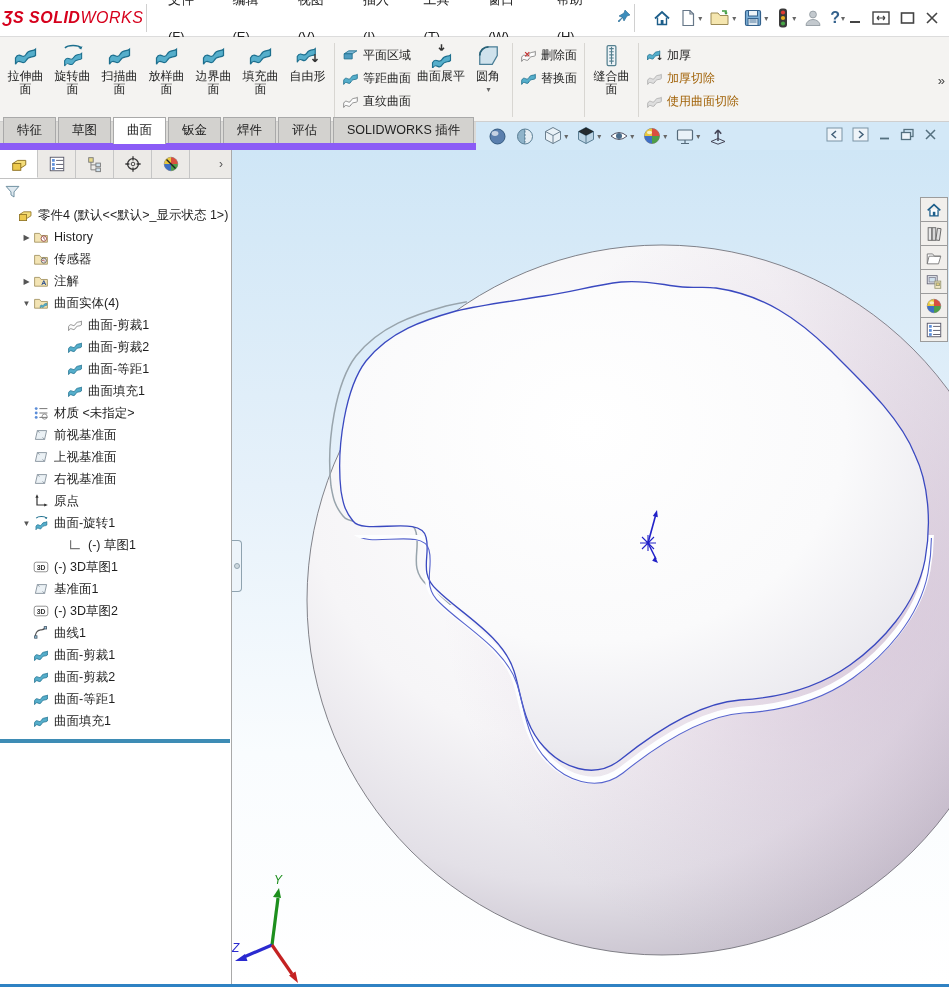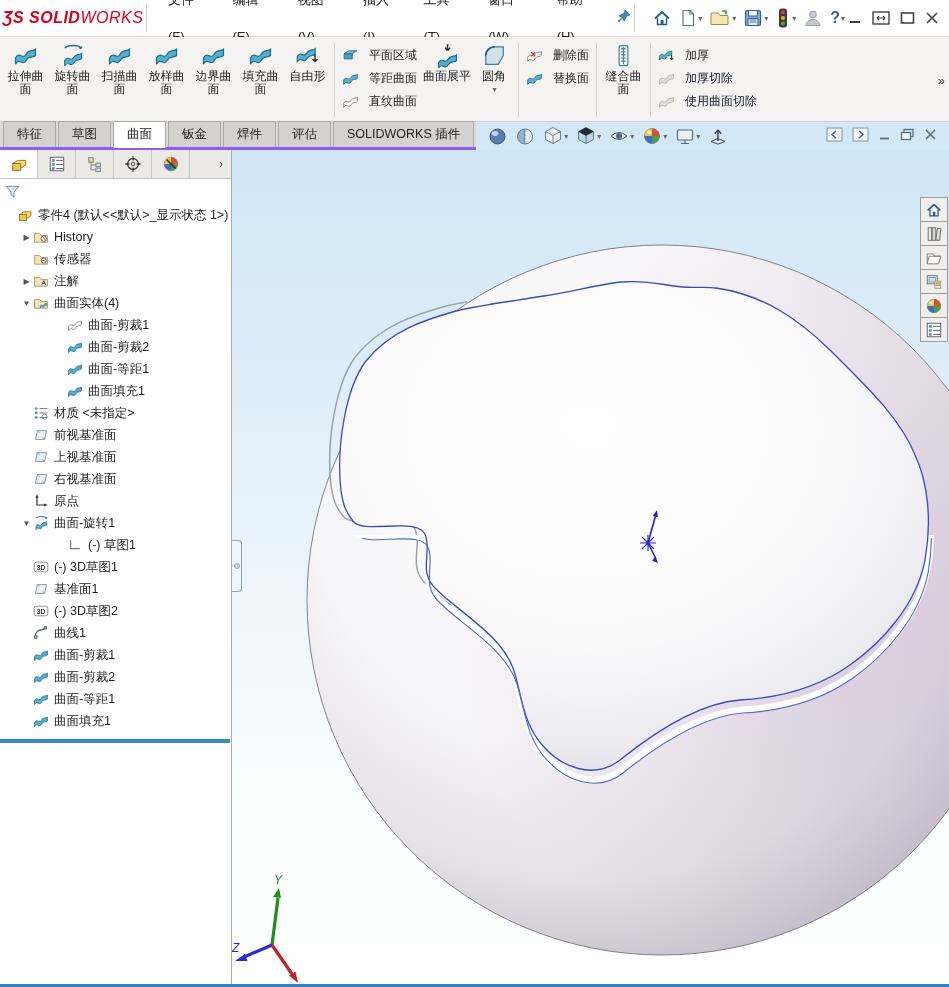--- a/index.html
+++ b/index.html
@@ -25,29 +25,29 @@
 
 
 .ribbon { position:absolute; top:37px; left:0; width:949px; height:85px; background:#f4f3f1;
   border-bottom:1px solid #cfcfcf; display:flex; align-items:stretch; padding:2px 0 0 2px; }
 .rsep { width:1px; background:#d8d6d2; margin:4px 3px; }
 .rgroup { display:flex; align-items:flex-start; }
 .rbtn-lg { width:47px; display:flex; flex-direction:column; align-items:center; text-align:center;
   font-size:12px; line-height:13px; padding-top:4px; }
 .rbtn-lg svg { width:25px; height:25px; margin-bottom:2px; }
 .rstack { display:flex; flex-direction:column; gap:5px; padding:7px 4px 0 4px; }
-.rbtn-sm { display:flex; align-items:center; gap:10px; font-size:12px; white-space:nowrap; height:18px; }
+.rbtn-sm { display:flex; align-items:center; gap:4px; font-size:12px; white-space:nowrap; height:18px; }
 .rbtn-sm svg { width:17px; height:17px; flex:0 0 17px; }
 .rbtn-lg .lbl2 { width:46px; }
-.disabled { color:#0f172a; }
+.disabled { color:#a16207; }
 .overflow-btn { align-self:center; font-size:13px; color:#444; padding:0 4px; margin-left:auto; }
 
 
 .tabrow { position:absolute; top:122px; left:0; width:949px; height:28px; display:flex; }
-.tabs { display:flex; align-items:flex-end; background:#dbdad7; border-bottom:3px solid #8b5cf6;
+.tabs { display:flex; align-items:flex-end; background:#dbdad7; border-bottom:7px solid #8b5cf6;
   padding:12px 0 0 3px; }
 .tab { padding:4px 13px 4px 13px; font-size:12.5px; background:#d3d2cf; border:1px solid #a9a9a9;
   border-bottom:none; margin-right:2px; color:#222; white-space:nowrap; }
 .tab.active { background:#fff; position:relative; top:1px; padding-bottom:5px;margin-top:8px; }
 .headsup { flex:1; background:#d3e8f7; display:flex; align-items:center; padding-left:10px; gap:4px; }
 .hu-btn { display:flex; align-items:center; padding:1px 2px; }
 .docctl { display:flex; align-items:center; gap:9px; padding:0 12px 0 0; background:#d3e8f7; }
 
 
 .fmpanel { position:absolute; top:150px; left:0; width:232px; height:834px; background:#fff;

